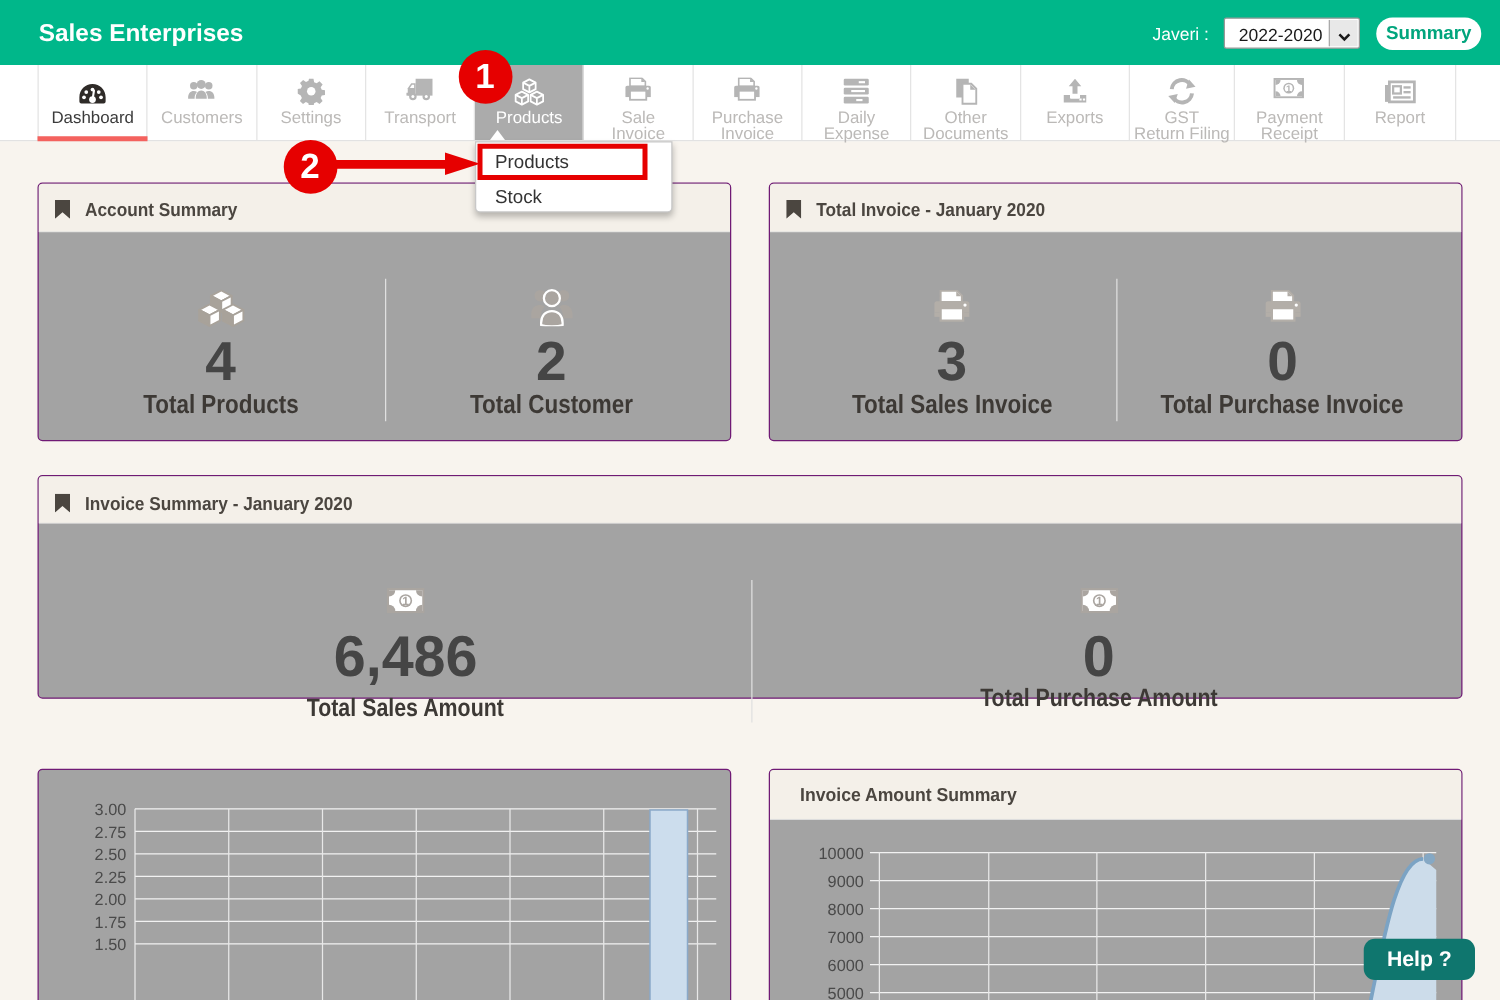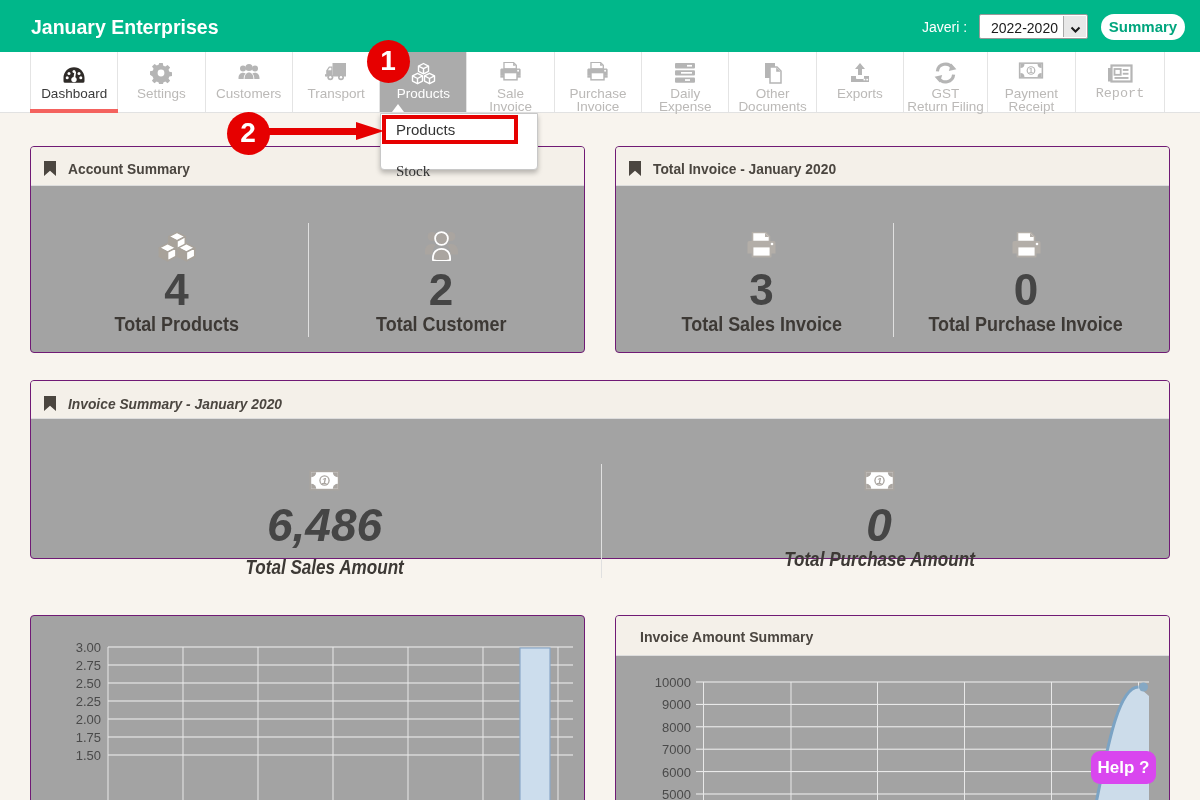--- a/index.html
+++ b/index.html
@@ -22,63 +22,63 @@
 .tabs { position:absolute; left:30px; top:0; width:1135px; height:60px; display:flex;
   border-left:1px solid #e4e4e4; }
 .tab { flex:1 1 0; border-right:1px solid #e4e4e4; text-align:center; color:#bbb9b7;
   font-size:13.5px; font-weight:normal; line-height:13px; padding-top:10px; position:relative; }
 .tab .ic { height:24px; margin-bottom:1px; }
 .tab.active { color:#3b3b3b; }
 .tab.active:after { content:""; position:absolute; left:-1px; right:-1px; bottom:-1px; height:4px; background:#f4625e; }
 .tab.prod { background:#ababab; color:#fff; }
 .tab:nth-child(11) { flex:0 0 84px; }
 .tab:nth-child(12) { flex:0 0 88px; }
-.tab:nth-child(13) { flex:0 0 89px;font-family:Liberation Mono, monospace; }
+.tab:nth-child(13) { flex:0 0 89px; }
 .tab.prod:before { content:""; position:absolute; left:12px; bottom:0; width:0; height:0;
   border-left:6px solid transparent; border-right:6px solid transparent; border-bottom:8px solid #fff; }
 
 .dd { position:absolute; left:380px; top:113px; width:158px; height:57px; background:#fff;
   border:1px solid #c8c8c8; border-radius:0 0 4px 4px; box-shadow:0 3px 5px rgba(0,0,0,.25); z-index:5; }
 .dd .it { font-size:15px; color:#333; padding-left:15px; }
 .dd .it1 { padding-top:7px; height:31px; }
-.dd .it2 { padding-top:18px;font-family:Liberation Serif, serif; }
+.dd .it2 { padding-top:4px; }
 .redbox { position:absolute; left:382px; top:115px; width:136px; height:29px;
   border:4px solid #e60000; z-index:6; }
 .circ { position:absolute; background:#e60000; border-radius:50%; color:#fff; font-weight:bold;
   text-align:center; z-index:7; }
 .c1 { left:366.5px; top:39.8px; width:43px; height:43px; font-size:28px; line-height:42px; }
 .c2 { left:226.5px; top:112.3px; width:43px; height:43px; font-size:28px; line-height:42px; }
 .ashaft { position:absolute; left:266px; top:128.3px; width:92px; height:6.8px; background:#e60000; z-index:6; }
 .ahead { position:absolute; left:356px; top:121.5px; width:0; height:0; z-index:6;
   border-top:9.5px solid transparent; border-bottom:9.5px solid transparent; border-left:28px solid #e60000; }
 
 .card { position:absolute; background:#a3a3a3; border:1px solid #701a75; border-radius:4px; }
 .chead { height:39px; background:#f4f0e9; border-bottom:1px solid #ddd; border-radius:3px 3px 0 0;
   color:#4b4640; font-size:15px; font-weight:bold; line-height:43px; padding-left:13px; white-space:nowrap; }
 .ht { display:inline-block; transform:scaleX(.92); transform-origin:0 50%; }
 .chead svg { vertical-align:-2px; margin-right:12px; }
 .card1 { left:30px; top:146px; width:555px; height:207px; }
 .card2 { left:615px; top:146px; width:555px; height:207px; }
-.card3 { left:30px; top:380px; width:1140px; height:179px;font-style:italic; }
+.card3 { left:30px; top:380px; width:1140px; height:179px; }
 .card4 { left:30px; top:615px; width:555px; height:300px; }
 .card5 { left:615px; top:615px; width:555px; height:300px; }
 .cbody { position:relative; }
 .half { position:absolute; top:0; height:100%; text-align:center; }
 .sep { position:absolute; width:1px; background:#e0e0e0; }
 .ig { position:absolute; width:100%; text-align:center; }
 .num { position:absolute; width:100%; text-align:center; font-size:44px; font-weight:bold; color:#454545; top:70px; line-height:68px; }
 .lbl { position:absolute; width:100%; text-align:center; font-size:21px; font-weight:bold; color:#3d3935; top:126px; line-height:24px; }
 .lbl span { display:inline-block; transform:scaleX(.855); }
-.help { position:absolute; left:1091px; top:751px; width:65px; height:33px; background:#d946ef;
+.help { position:absolute; left:1091px; top:751px; width:89px; height:33px; background:#0f766e;
   border-radius:9px; color:#fff; font-size:17px; font-weight:bold; text-align:center; line-height:33px; z-index:8; }
 </style>
 </head>
 <body>
 <div class="topbar"></div>
-<div class="brand">January Enterprises</div>
+<div class="brand">Sales Enterprises</div>
 <div class="sess">Javeri :</div>
 <div class="selbox">
     <div class="val">2022-2020</div>
     <div class="btn">
       <svg width="13" height="13" viewBox="0 0 13 13">
         <path d="M2.5 4.5 L6.5 8.5 L10.5 4.5" fill="none" stroke="#1a1a1a" stroke-width="2"></path>
       </svg>
     </div>
   </div>
 <div class="logout">Summary</div>
@@ -90,36 +90,36 @@
             <g fill="#fff">
               <rect x="10.2" y="5.6" width="1.7" height="8.5" rx="0.8" transform="rotate(9 11 13.6)"></rect>
               <circle cx="11" cy="13.6" r="2.7"></circle>
               <circle cx="4.2" cy="11.8" r="1.5"></circle>
               <circle cx="6" cy="7.6" r="1.5"></circle>
               <circle cx="11" cy="5.6" r="1.5"></circle>
               <circle cx="16" cy="7.6" r="1.5"></circle>
               <circle cx="17.8" cy="11.8" r="1.5"></circle>
             </g>
           </svg></div>Dashboard</div>
-<div class="tab"><div class="ic"><svg width="22" height="22" viewBox="0 0 22 22">
-            <g fill="#b5b5b5">
-              <path d="M9.2 1h3.6l.5 2.7 2 .9 2.3-1.6 2.5 2.5-1.6 2.3.9 2 2.7.5v3.6l-2.7.5-.9 2 1.6 2.3-2.5 2.5-2.3-1.6-2 .9-.5 2.7H9.2l-.5-2.7-2-.9-2.3 1.6-2.5-2.5 1.6-2.3-.9-2L0 12.8V9.2l2.7-.5.9-2L2 4.4 4.5 1.9 6.8 3.5l2-.9z"></path>
-            </g>
-            <circle cx="11" cy="11" r="3.4" fill="#fff"></circle>
-          </svg></div>Settings</div>
 <div class="tab"><div class="ic"><svg width="28" height="22" viewBox="0 0 28 22">
             <g fill="#b5b5b5">
               <circle cx="8" cy="6.5" r="3"></circle>
               <circle cx="20" cy="6.5" r="3"></circle>
               <circle cx="14" cy="5.5" r="3.6"></circle>
               <path d="M3.5 16c0-3.2 1.8-5.3 4.5-5.3 1 0 1.9.3 2.6.8-1.2 1.2-1.9 2.9-1.9 4.9V17H3.5z"></path>
               <path d="M24.5 16c0-3.2-1.8-5.3-4.5-5.3-1 0-1.9.3-2.6.8 1.2 1.2 1.9 2.9 1.9 4.9V17h5.2z"></path>
               <path d="M9.6 17v-.6c0-3.6 1.8-6 4.4-6s4.4 2.4 4.4 6v.6z"></path>
             </g>
           </svg></div>Customers</div>
+<div class="tab"><div class="ic"><svg width="22" height="22" viewBox="0 0 22 22">
+            <g fill="#b5b5b5">
+              <path d="M9.2 1h3.6l.5 2.7 2 .9 2.3-1.6 2.5 2.5-1.6 2.3.9 2 2.7.5v3.6l-2.7.5-.9 2 1.6 2.3-2.5 2.5-2.3-1.6-2 .9-.5 2.7H9.2l-.5-2.7-2-.9-2.3 1.6-2.5-2.5 1.6-2.3-.9-2L0 12.8V9.2l2.7-.5.9-2L2 4.4 4.5 1.9 6.8 3.5l2-.9z"></path>
+            </g>
+            <circle cx="11" cy="11" r="3.4" fill="#fff"></circle>
+          </svg></div>Settings</div>
 <div class="tab"><div class="ic"><svg width="23" height="19" viewBox="0 0 23 19">
             <g fill="#b5b5b5">
               <rect x="7.5" y="1" width="13.5" height="13.5"></rect>
               <path d="M7.5 4.5H4L1.2 8.5V14.5H7.5z"></path>
               <path d="M6.3 5.8H4.6L2.9 8.3h3.4z" fill="#fff"></path>
               <rect x="0" y="12.2" width="1.8" height="2.3"></rect>
               <circle cx="5.3" cy="15.2" r="3"></circle>
               <circle cx="5.3" cy="15.2" r="1.2" fill="#fff"></circle>
               <circle cx="16" cy="15.2" r="3"></circle>
               <circle cx="16" cy="15.2" r="1.2" fill="#fff"></circle>

